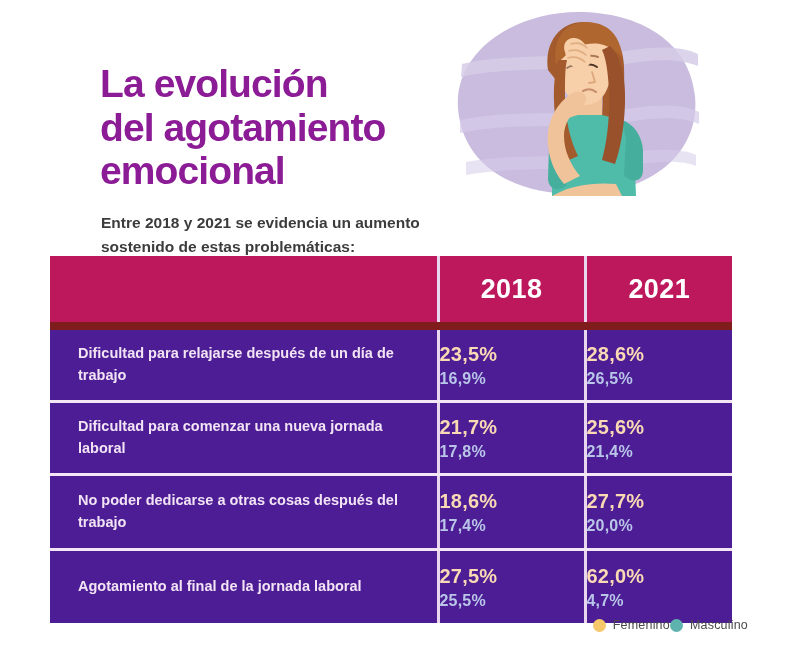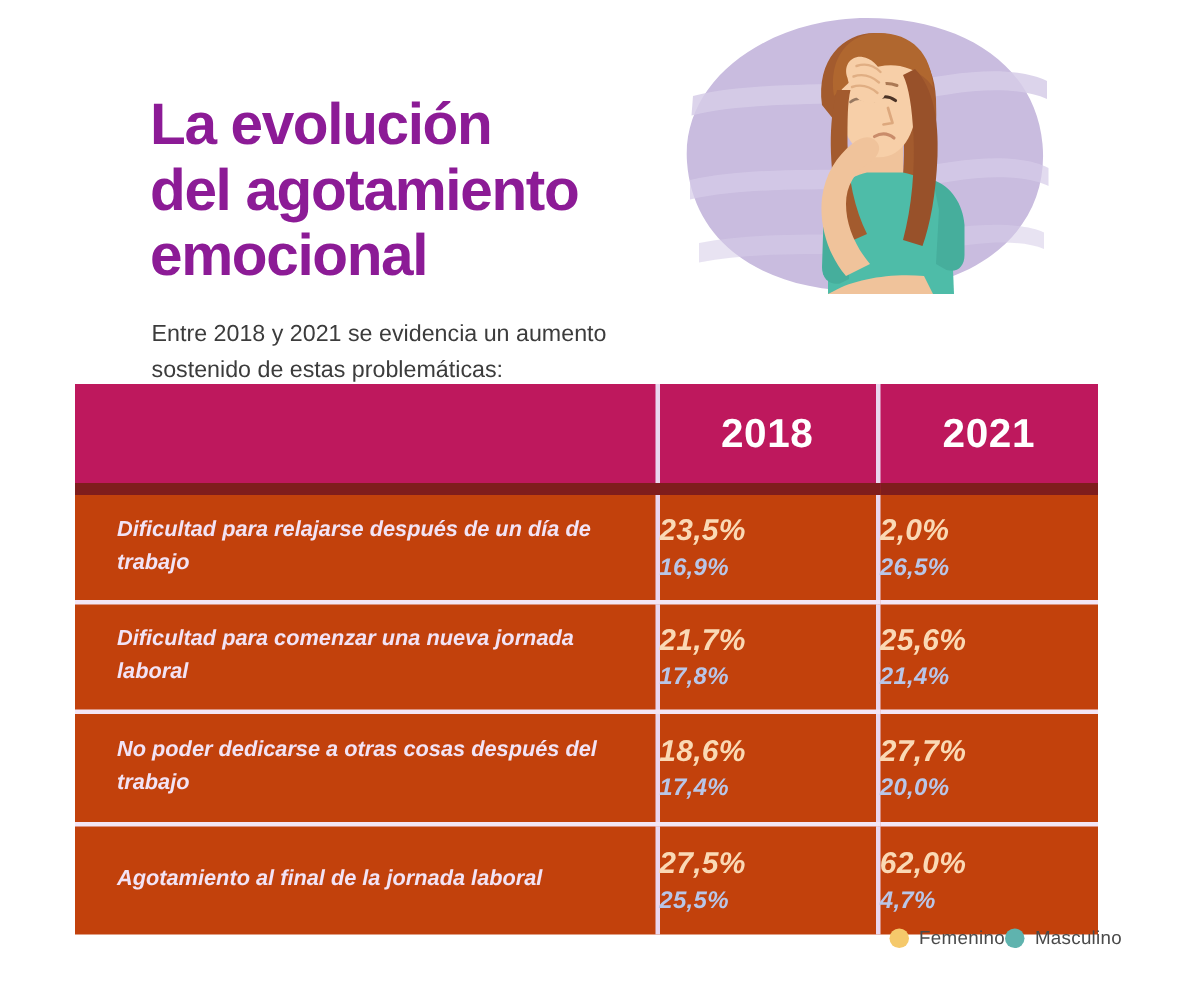--- a/index.html
+++ b/index.html
@@ -38,21 +38,21 @@
   }
 
   .subtitle {
     position: absolute;
     left: 101px;
     top: 195px;
     width: 400px;
     font-size: 15.5px;
     line-height: 1.58;
     color: #3c3c3c;
-    font-weight: 400;
+    font-weight: 700;
     white-space: pre-line;
   }
 
   
   .illustration {
     position: absolute;
     left: 452px;
     top: 8px;
     width: 252px;
     height: 188px;
@@ -87,26 +87,25 @@
     padding: 0;
     border-right: 3px solid #E9D7EF;
     border-bottom: 8px solid #7f1d1d;
   }
   thead th.label-head {
     border-right: 3px solid #E9D7EF;
   }
   thead th:last-child { border-right: none; }
 
   tbody td {
-    background: #c2410c;
+    background: #4c1d95;
     padding: 0;
     border-right: 3px solid #E9D7EF;
     border-bottom: 3px solid #F3E6F6;
     vertical-align: middle;
-    font-style: italic;
   }
   tbody td:last-child { border-right: none; }
   tbody tr:last-child td { border-bottom: none; }
 
   td.row-label {
     color: #F2E3F5;
     font-size: 14.5px;
     line-height: 1.5;
     font-weight: 600;
     padding: 0 14px 0 28px;
@@ -243,21 +242,21 @@
     </thead>
     <tbody>
 
       <tr class="r1">
         <td class="row-label">Dificultad para relajarse después de un día de trabajo</td>
         <td class="val">
           <span class="val-f">23,5%</span>
           <span class="val-m">16,9%</span>
         </td>
         <td class="val">
-          <span class="val-f">2,0%</span>
+          <span class="val-f">28,6%</span>
           <span class="val-m">26,5%</span>
         </td>
       </tr>
 
       <tr class="r2">
         <td class="row-label">Dificultad para comenzar una nueva jornada laboral</td>
         <td class="val">
           <span class="val-f">21,7%</span>
           <span class="val-m">17,8%</span>
         </td>

